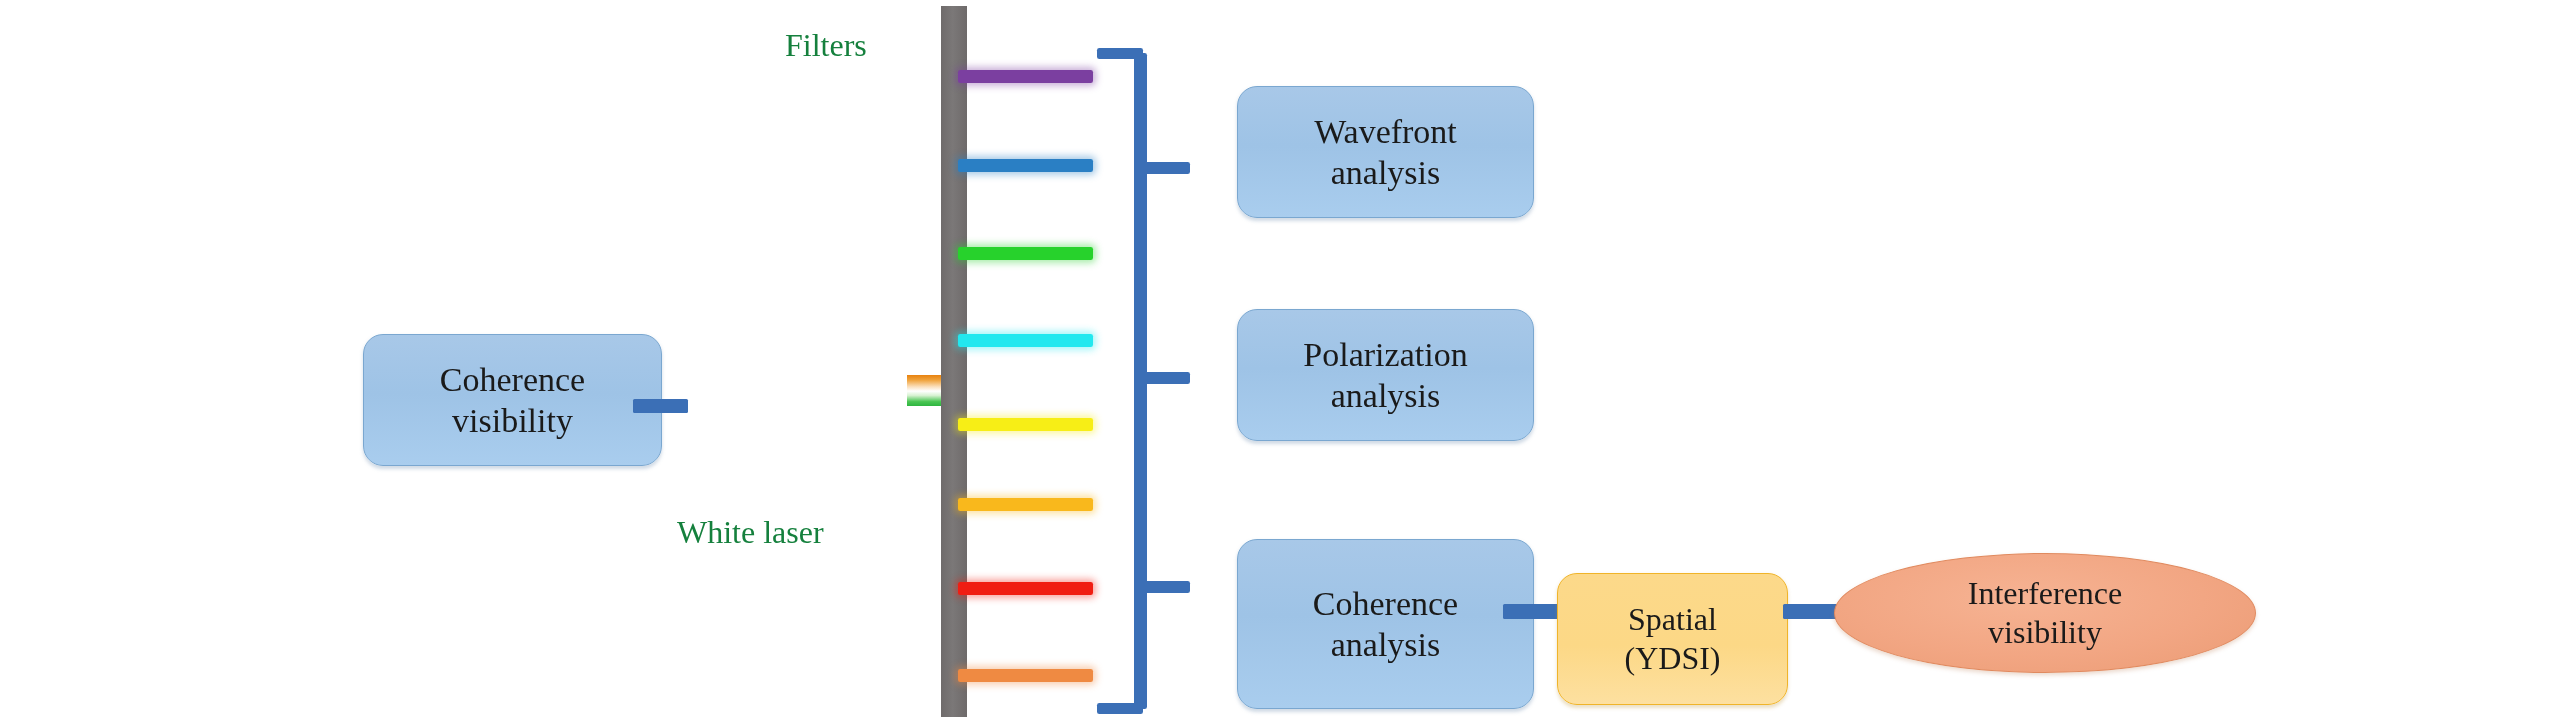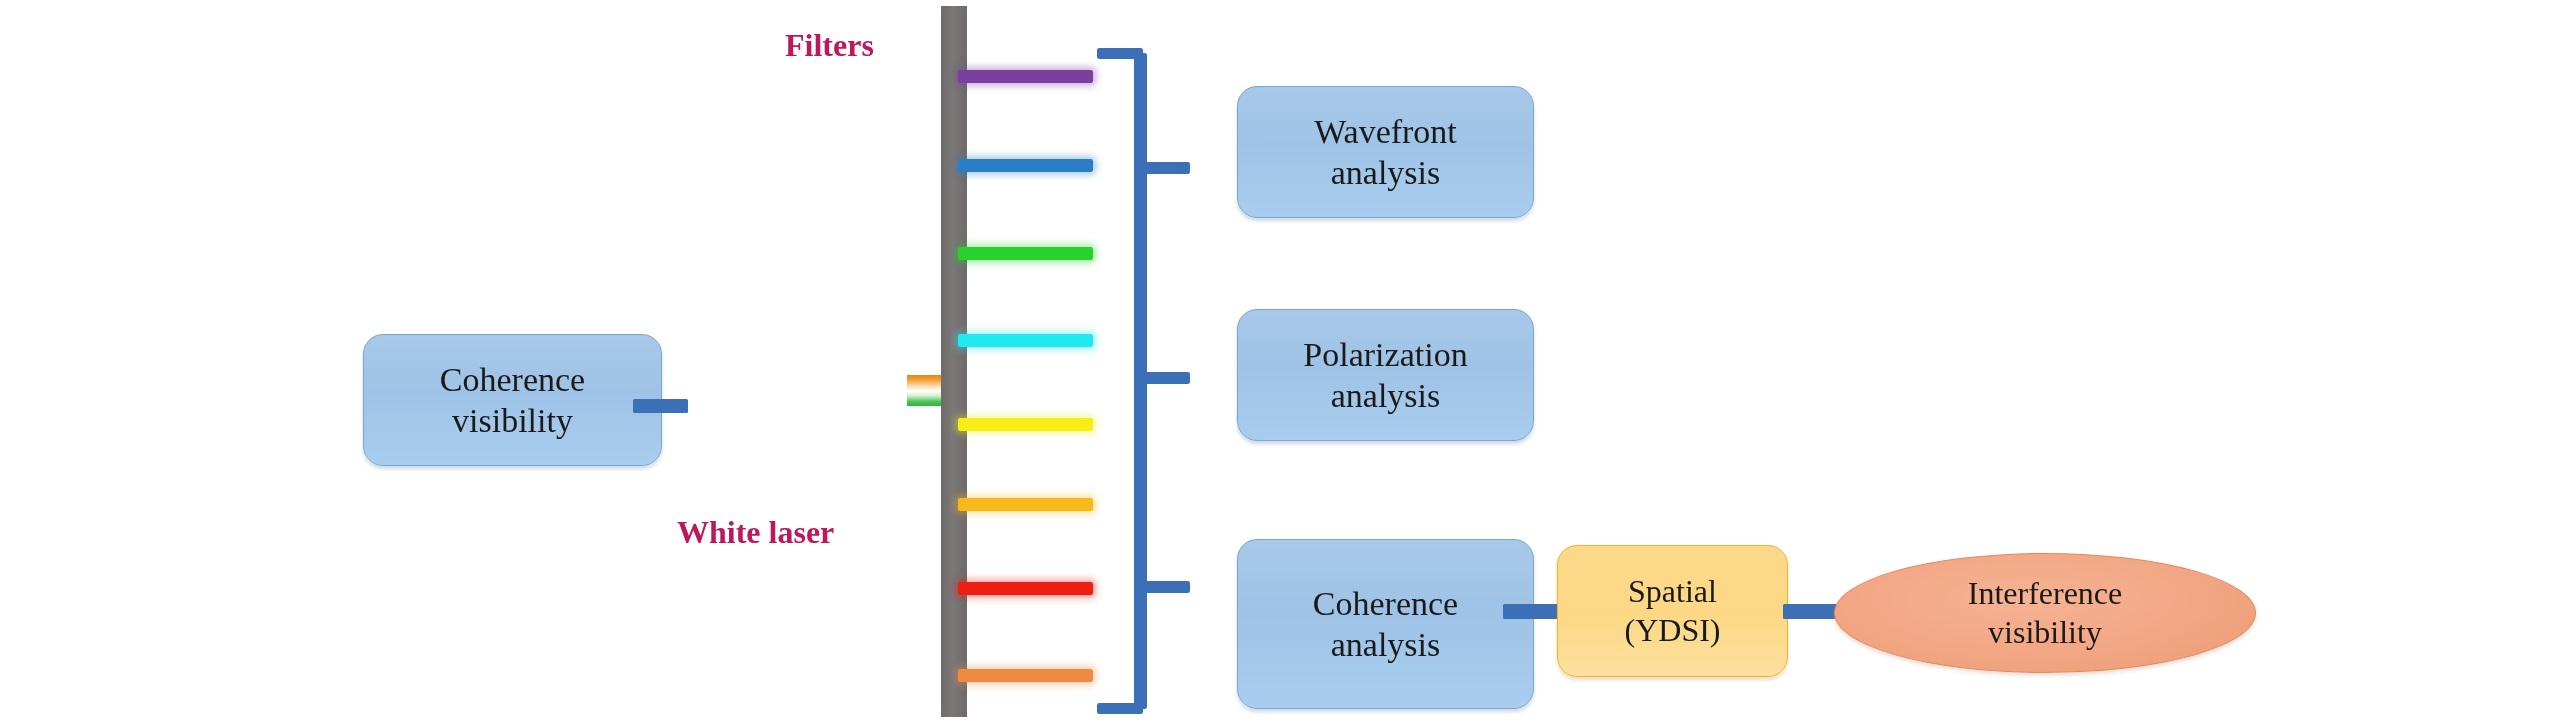--- a/index.html
+++ b/index.html
@@ -19,37 +19,37 @@
   .pbox.blue{
     background:linear-gradient(180deg,#a8c8e8 0%,#9ec3e6 45%,#a9cdee 100%);
     border:1.5px solid #7aa7d0;
     box-shadow:0 2.3px 3.8px rgba(120,150,180,.35);
     margin-left:30px;
   }
   .pbox.yellow{
     background:linear-gradient(180deg,#fcd98a 0%,#fcd886 55%,#fde0a0 100%);
     border:1.5px solid #f0b429;
     box-shadow:0 2.3px 3.8px rgba(190,150,60,.30);
+    margin-top:28px;
   }
   .ellipse{
     position:absolute;
     border-radius:50%;
     background:radial-gradient(ellipse at 45% 38%,#f6b393 0%,#f2a683 55%,#eb9b74 100%);
     border:1.5px solid #e08a5f;
     display:flex;align-items:center;justify-content:center;
     text-align:center;line-height:1.22;color:#1a1a1a;
     box-sizing:border-box;
     box-shadow:0 2.3px 4.6px rgba(190,130,90,.30);
   }
 
   .label{
     position:absolute;
-    color:#be185d;
+    color:#15803d;
     white-space:nowrap;
-    font-weight:bold;
   }
 
   
   .conn{
     position:absolute;
     background:#3b6fb6;
     border-radius:1.5px;
   }
 
   

